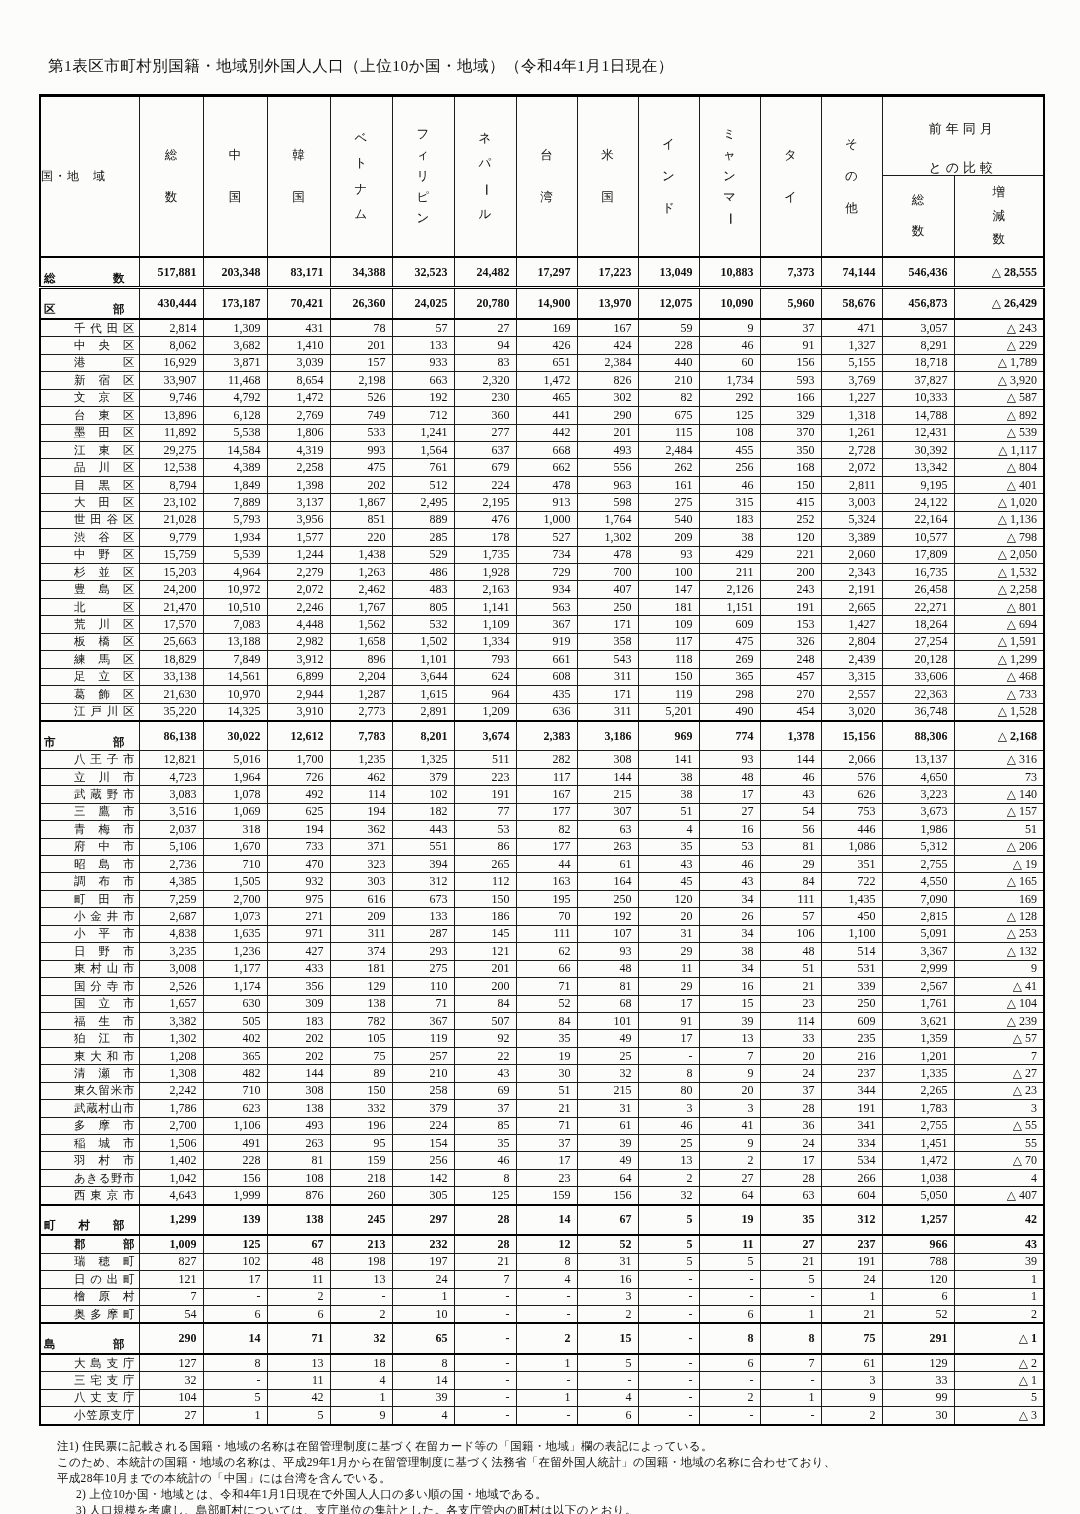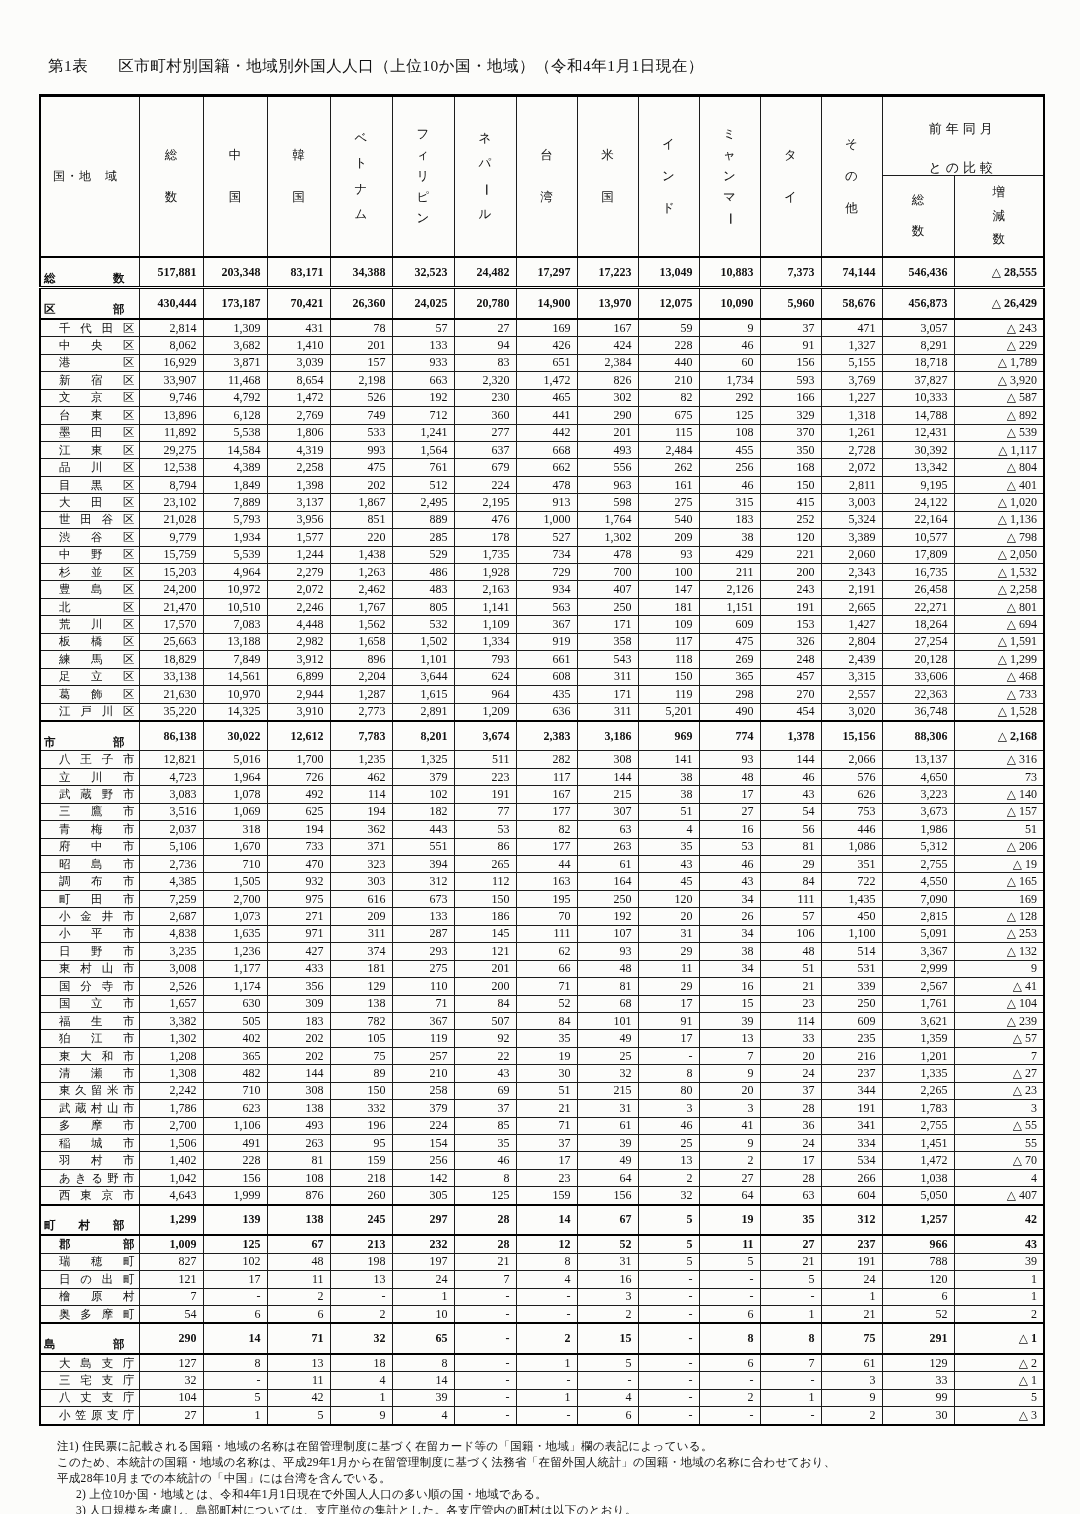--- a/index.html
+++ b/index.html
@@ -6,44 +6,44 @@
   body{
     width:1080px;height:1514px;
     background:#fcfcfa;color:#111;
     font-family:"Liberation Serif","DejaVu Serif",serif;
     position:relative;overflow:hidden;
   }
   .title{
     margin:56px 0 0 48px;
     font-size:15.5px;letter-spacing:.5px;white-space:nowrap;
   }
-  .title .tno{margin-right:30px;}
+  .title .tno{}
   table.tbl{
     border-collapse:collapse;table-layout:fixed;
     width:1004px;margin:17px 0 0 39px;
     border:2px solid #000;border-top:3px solid #000;border-bottom:2.5px solid #000;
   }
   .tbl th,.tbl td{border:1px solid #1c1c1c;padding:0;overflow:hidden;}
   
   thead th{font-weight:normal;background:transparent;}
-  th.corner{font-size:12px;text-align:left;padding-left:12px;letter-spacing:1px;}
+  th.corner{font-size:12px;text-align:left;padding-left:0;letter-spacing:1px;}
   th.vh{vertical-align:middle;}
   .vstack{display:flex;flex-direction:column;justify-content:space-evenly;align-items:center;height:114px;font-size:12.5px;line-height:13px;}
   .vstack2{height:80px;}
   .vstack span.rot{transform:rotate(90deg);}
   th.cmp{height:33px;vertical-align:middle;}
   th.cmp div{text-align:center;font-size:13px;line-height:15px;letter-spacing:4px;white-space:nowrap;margin-top:24px;}
   tbody tr:first-child td{border-top:2px solid #000;}
   
   tbody td{height:16.45px;font-size:12px;line-height:13px;vertical-align:middle;}
   td.num{text-align:right;padding-right:6px;font-variant-numeric:tabular-nums;}
   td.label{font-size:11.5px;text-align:justify;text-align-last:justify;letter-spacing:0;}
   tr.total td,tr.group td,tr.gsub td{font-weight:bold;}
   tr.total td.label,tr.group td.label{padding:12px 14px 0 3px;}
-  tr.sub td.label,tr.gsub td.label{padding:0 4px 0 18px;}
+  tr.sub td.label,tr.gsub td.label{padding:0 4px 0 33px;}
   tr.total td{border-bottom:3px double #000;}
   tr.sep td{border-top:2px solid #000;}
   
   .notes{margin:12px 0 0 57px;font-size:11.5px;line-height:16.2px;letter-spacing:.3px;}
   .notes .i1{margin-left:19px;}
   .notes .i2{}
   .notes .detail{margin-left:45px;}
   .notes .detail .dl{display:inline-block;width:445px;}
 </style>
 </head>

